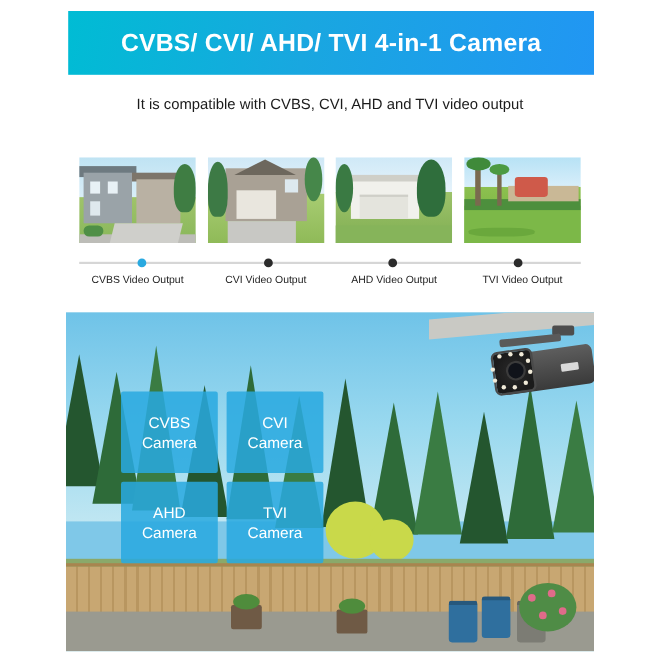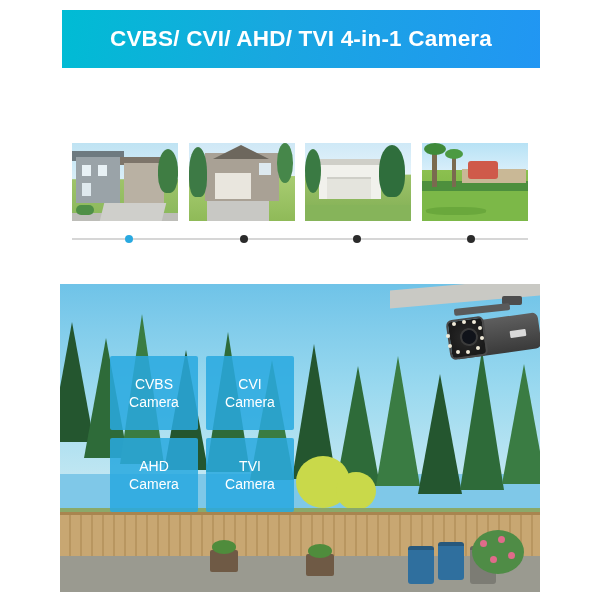--- a/index.html
+++ b/index.html
@@ -243,20 +243,21 @@
 </head>
 <body>
 
 <div class="page">
 
   <div class="banner">
     <div class="banner-title">CVBS/ CVI/ AHD/ TVI 4-in-1 Camera</div>
   </div>
 
   <div class="subtitle">
+    <div>It is compatible with CVBS, CVI, AHD and TVI video output</div>
   </div>
 
   <div class="thumbs">
 
     <div class="thumb">
       <div class="sceneA">
         <div class="road"></div>
         <div class="houseL-roof"></div>
         <div class="houseL"></div>
         <div class="houseL-w1"></div>
@@ -308,20 +309,26 @@
     </div>
   </div>
 
   <div class="timeline">
     <div class="dot active" style="left:57px;"></div>
     <div class="dot" style="left:172px;"></div>
     <div class="dot" style="left:285px;"></div>
     <div class="dot" style="left:399px;"></div>
   </div>
 
+  <div class="labels">
+    <span>CVBS Video Output</span>
+    <span>CVI Video Output</span>
+    <span>AHD Video Output</span>
+    <span>TVI Video Output</span>
+  </div>
 
   <div class="photo">
     <div class="sky"></div>
 
     <div class="treeline">
       <div class="conifer dark" style="left:-10px; top:18px;"></div>
       <div class="conifer" style="left:24px;  top:34px;"></div>
       <div class="conifer light" style="left:60px;  top:10px; border-bottom-width:150px;"></div>
       <div class="conifer dark" style="left:104px; top:46px;"></div>
       <div class="conifer" style="left:146px; top:28px; border-bottom-width:140px;"></div>

